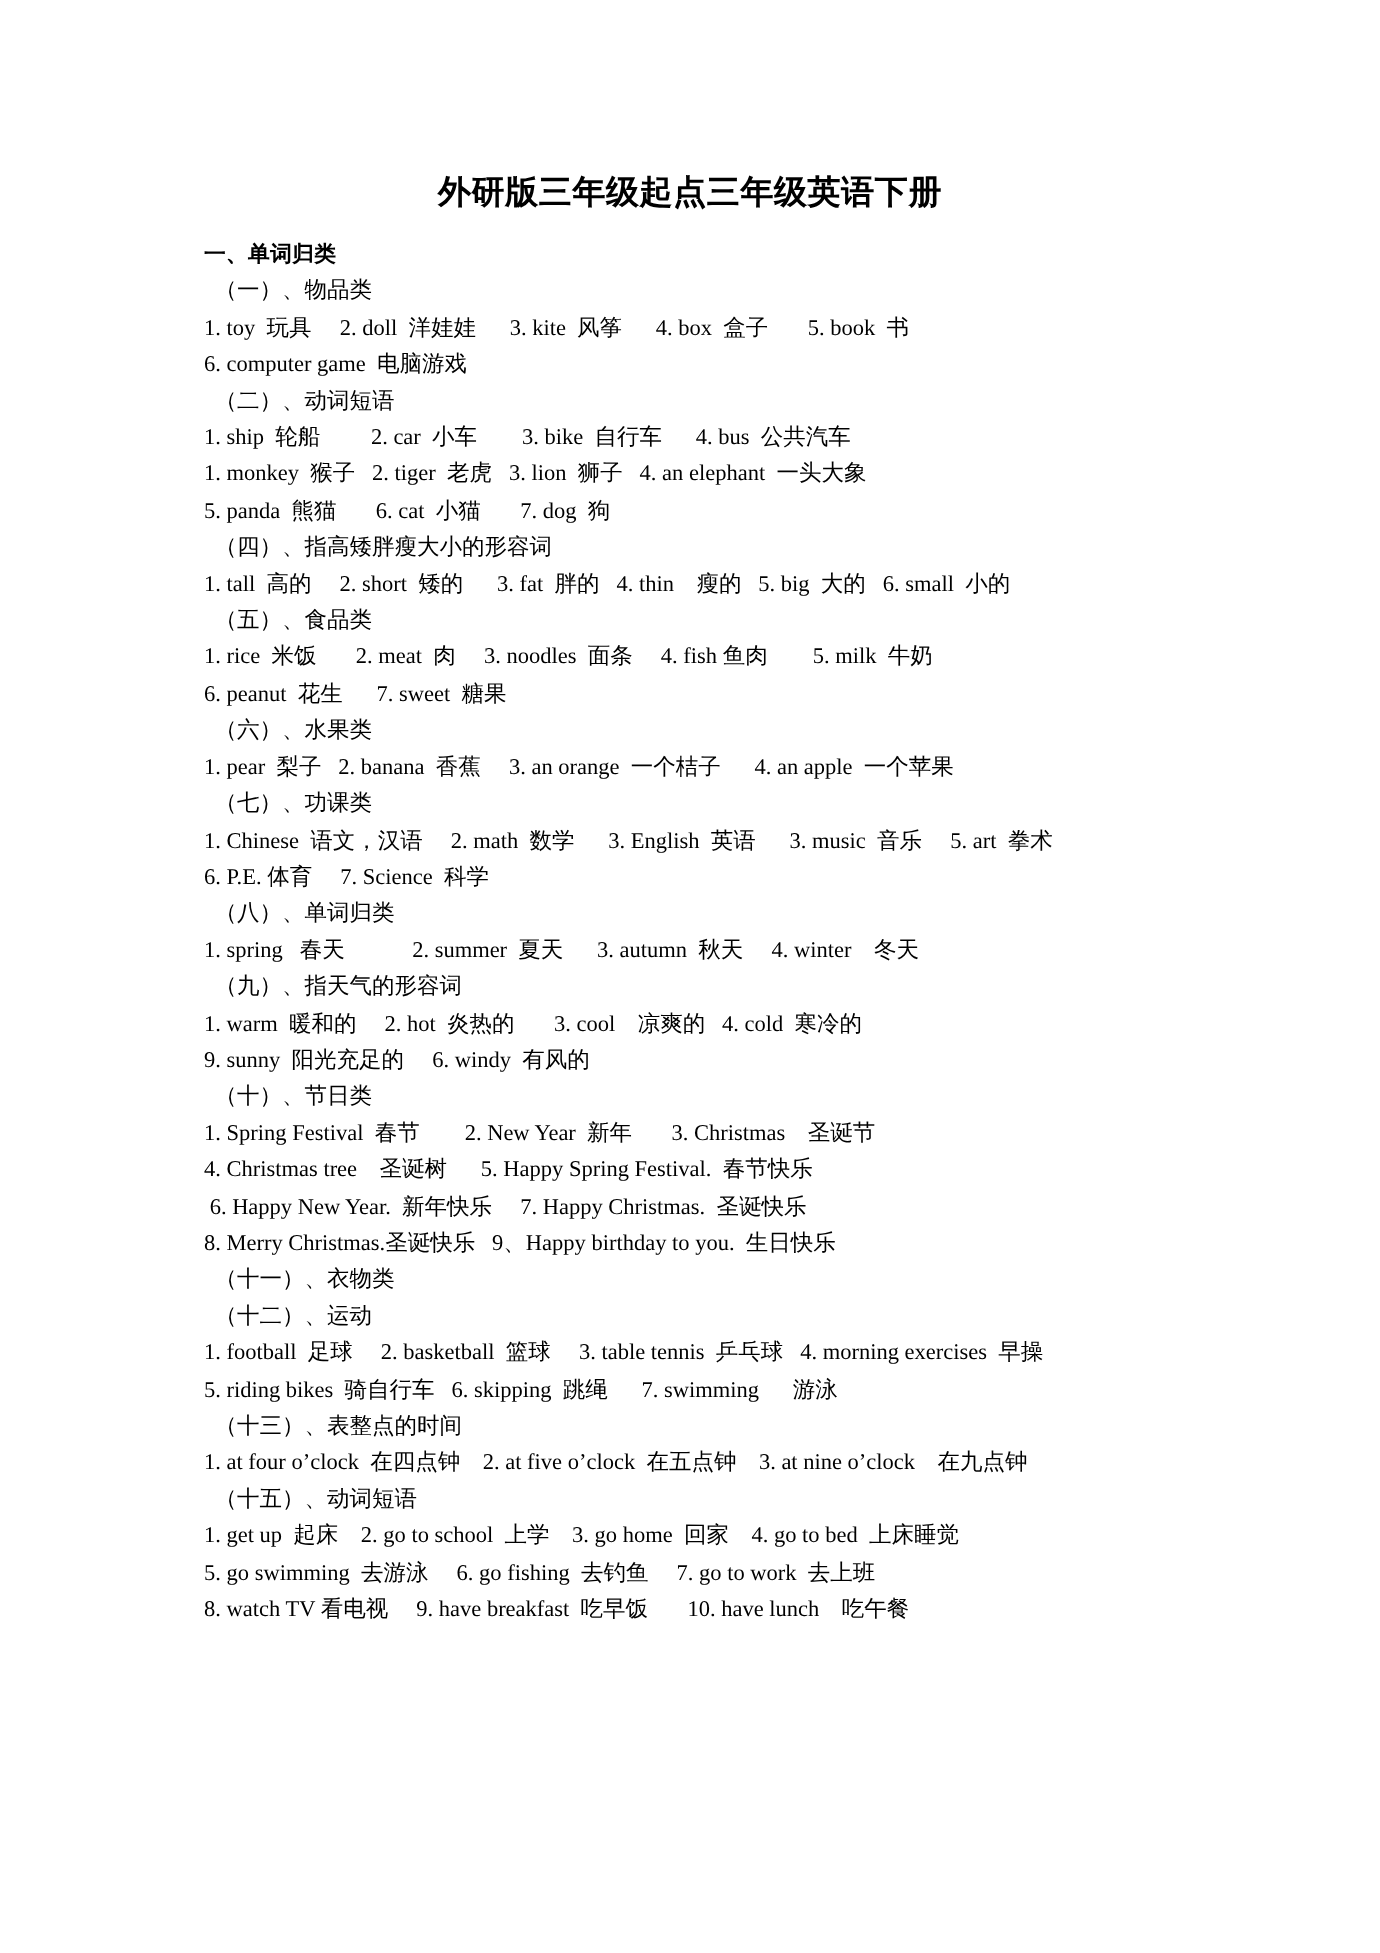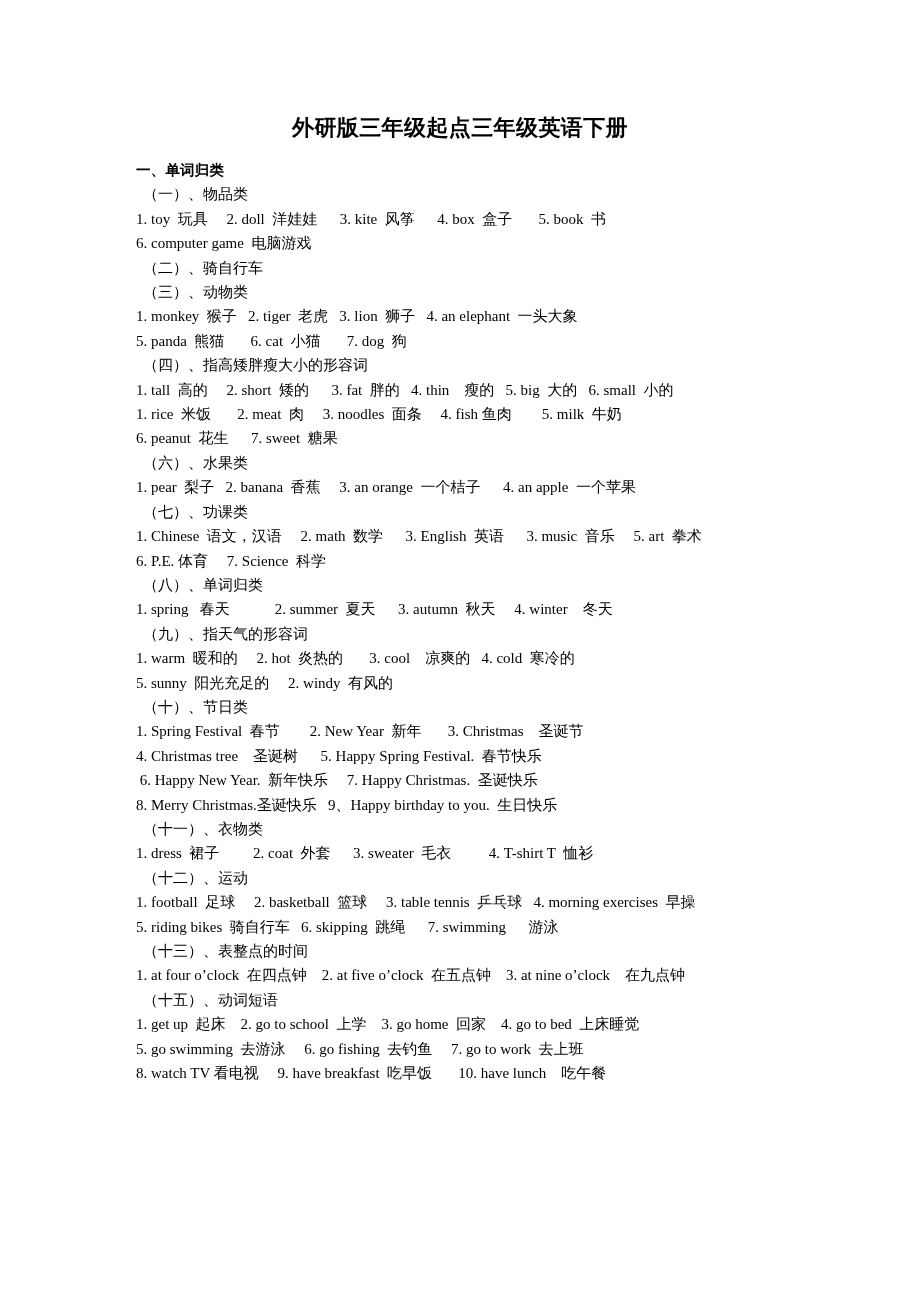--- a/index.html
+++ b/index.html
@@ -68,63 +68,63 @@
 
   <div class="content">
     <div class="section-heading">一、单词归类</div>
     <div id="groups-container">
         <div>
           <div class="sub-heading">（一）、物品类</div>
           <div class="entry-line">1. toy  玩具     2. doll  洋娃娃      3. kite  风筝      4. box  盒子       5. book  书</div>
           <div class="entry-line">6. computer game  电脑游戏</div>
         </div>
         <div>
-          <div class="sub-heading">（二）、骑自行车</div>
+          <div class="sub-heading">（二）、动词短语</div>
+          <div class="entry-line">1. ship  轮船         2. car  小车        3. bike  自行车      4. bus  公共汽车</div>
         </div>
         <div>
-          <div class="sub-heading">（三）、动物类</div>
           <div class="entry-line">1. monkey  猴子   2. tiger  老虎   3. lion  狮子   4. an elephant  一头大象</div>
           <div class="entry-line">5. panda  熊猫       6. cat  小猫       7. dog  狗</div>
         </div>
         <div>
           <div class="sub-heading">（四）、指高矮胖瘦大小的形容词</div>
           <div class="entry-line">1. tall  高的     2. short  矮的      3. fat  胖的   4. thin    瘦的   5. big  大的   6. small  小的</div>
         </div>
         <div>
+          <div class="sub-heading">（五）、食品类</div>
           <div class="entry-line">1. rice  米饭       2. meat  肉     3. noodles  面条     4. fish 鱼肉        5. milk  牛奶</div>
           <div class="entry-line">6. peanut  花生      7. sweet  糖果</div>
         </div>
         <div>
           <div class="sub-heading">（六）、水果类</div>
           <div class="entry-line">1. pear  梨子   2. banana  香蕉     3. an orange  一个桔子      4. an apple  一个苹果</div>
         </div>
         <div>
           <div class="sub-heading">（七）、功课类</div>
           <div class="entry-line">1. Chinese  语文，汉语     2. math  数学      3. English  英语      3. music  音乐     5. art  拳术</div>
           <div class="entry-line">6. P.E. 体育     7. Science  科学</div>
         </div>
         <div>
           <div class="sub-heading">（八）、单词归类</div>
           <div class="entry-line">1. spring   春天            2. summer  夏天      3. autumn  秋天     4. winter    冬天</div>
         </div>
         <div>
           <div class="sub-heading">（九）、指天气的形容词</div>
           <div class="entry-line">1. warm  暖和的     2. hot  炎热的       3. cool    凉爽的   4. cold  寒冷的</div>
-          <div class="entry-line">5. sunny  阳光充足的     2. windy  有风的</div>
+          <div class="entry-line">9. sunny  阳光充足的     6. windy  有风的</div>
         </div>
         <div>
           <div class="sub-heading">（十）、节日类</div>
           <div class="entry-line">1. Spring Festival  春节        2. New Year  新年       3. Christmas    圣诞节</div>
           <div class="entry-line">4. Christmas tree    圣诞树      5. Happy Spring Festival.  春节快乐</div>
           <div class="entry-line"> 6. Happy New Year.  新年快乐     7. Happy Christmas.  圣诞快乐</div>
           <div class="entry-line">8. Merry Christmas.圣诞快乐   9、Happy birthday to you.  生日快乐</div>
         </div>
         <div>
           <div class="sub-heading">（十一）、衣物类</div>
-          <div class="entry-line">1. dress  裙子         2. coat  外套      3. sweater  毛衣          4. T-shirt T  恤衫</div>
         </div>
         <div>
           <div class="sub-heading">（十二）、运动</div>
           <div class="entry-line">1. football  足球     2. basketball  篮球     3. table tennis  乒乓球   4. morning exercises  早操</div>
           <div class="entry-line">5. riding bikes  骑自行车   6. skipping  跳绳      7. swimming      游泳</div>
         </div>
         <div>
           <div class="sub-heading">（十三）、表整点的时间</div>
           <div class="entry-line">1. at four o’clock  在四点钟    2. at five o’clock  在五点钟    3. at nine o’clock    在九点钟</div>
         </div>

